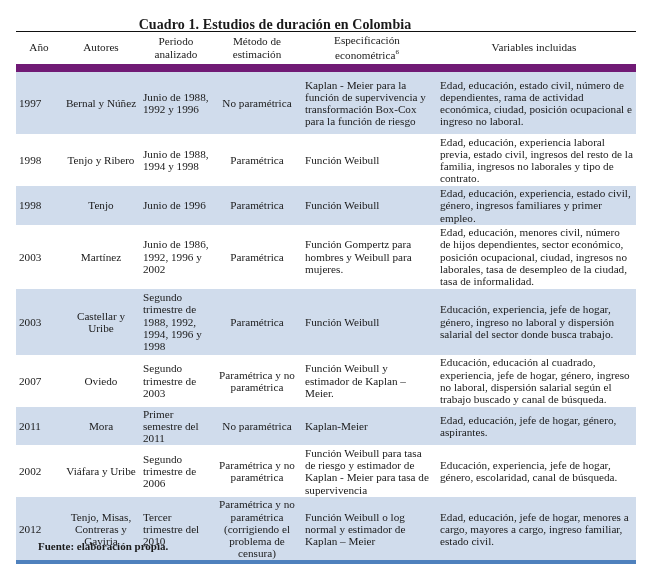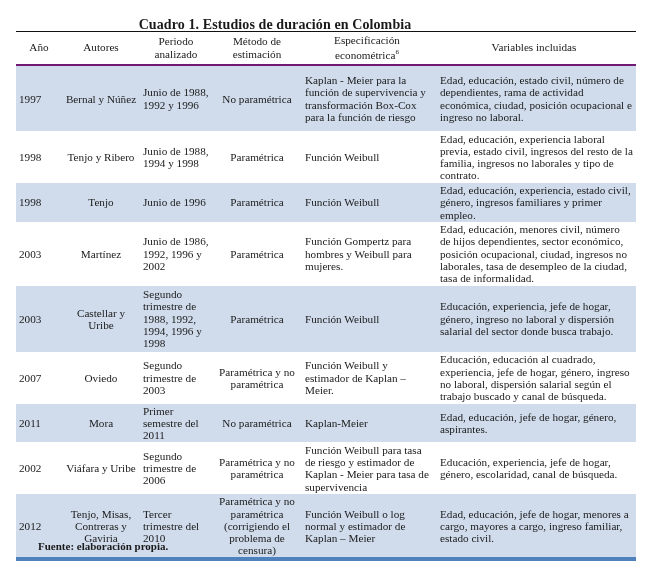--- a/index.html
+++ b/index.html
@@ -4,21 +4,21 @@
 <style>
   html, body { margin: 0; padding: 0; background: #ffffff; }
   body { width: 659px; height: 565px; position: relative; overflow: hidden;
          font-family: "Liberation Serif", "DejaVu Serif", serif; color: #1a1a1a; }
   .title { position: absolute; top: 17px; left: 0; width: 550px; text-align: center;
            font-weight: bold; font-size: 14px; letter-spacing: 0.1px; }
   .table-wrap { position: absolute; left: 16px; top: 31px; width: 620px; }
   table { border-collapse: collapse; width: 620px; table-layout: fixed; font-size: 11.2px; line-height: 12.2px; }
   thead tr { border-top: 1.5px solid #111; }
   thead th { font-weight: normal; text-align: center; vertical-align: middle; padding: 2px 2px 3px 2px; height: 24px; }
-  thead tr { border-bottom: 2px solid #701a75; }
+  thead tr { border-bottom: 8px solid #701a75; }
   tbody td { vertical-align: middle; padding: 1px 3px; }
   tbody tr.odd { background: #d0dcec; }
   tbody tr.even { background: #ffffff; }
   tbody tr:last-child { border-bottom: 4px solid #4f81bd; }
   td.c-year { text-align: left; }
   td.c-authors { text-align: center; }
   td.c-period { text-align: left; }
   td.c-method { text-align: center; }
   td.c-spec { text-align: left; }
   td.c-vars { text-align: left; padding-left: 8px; }

